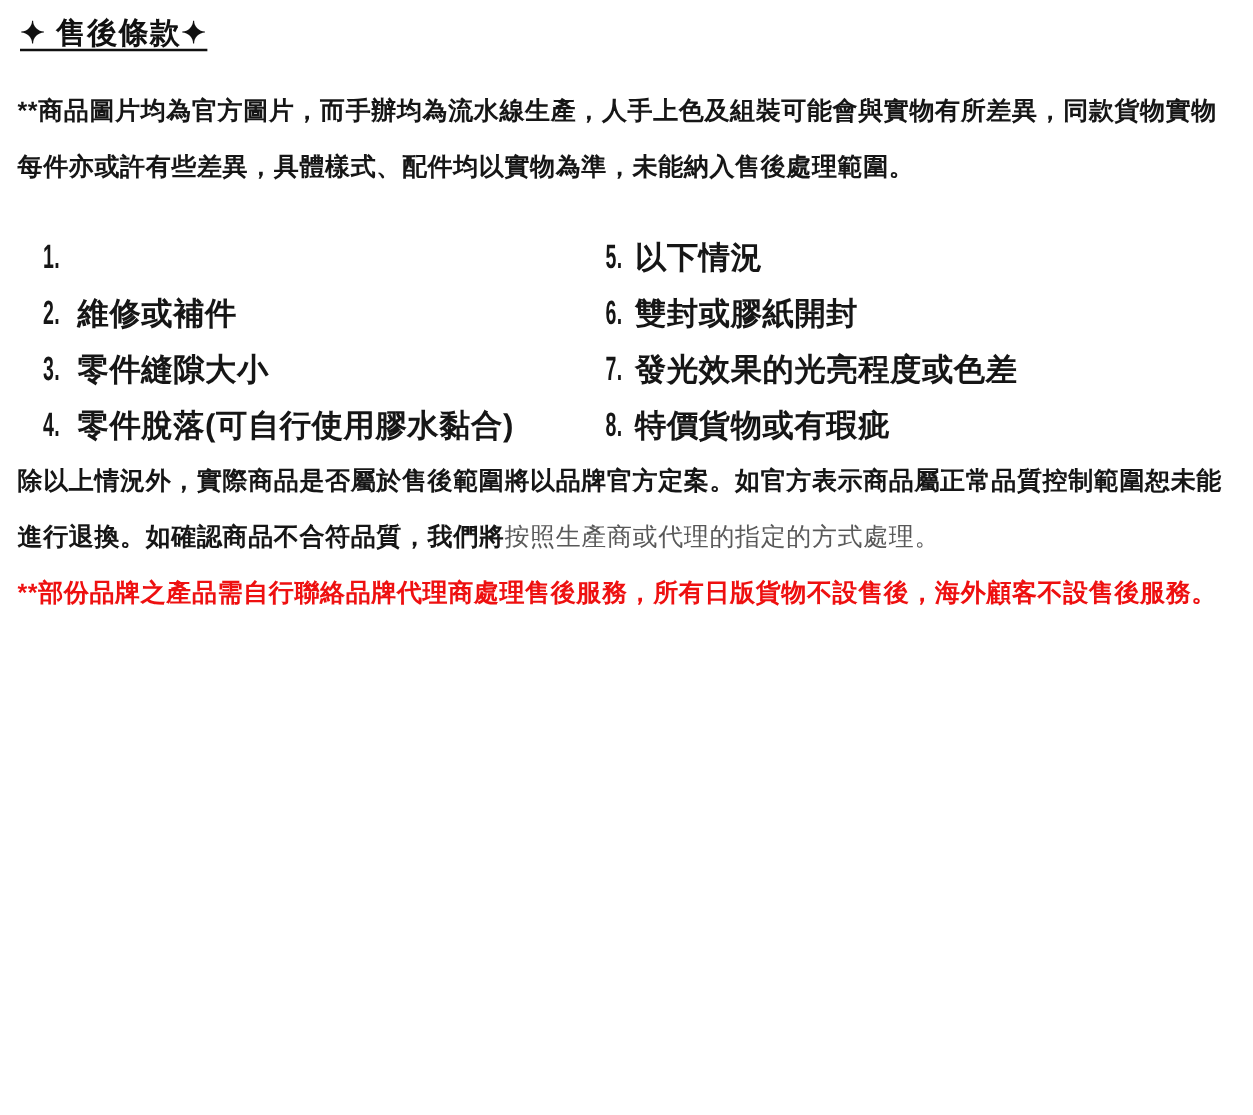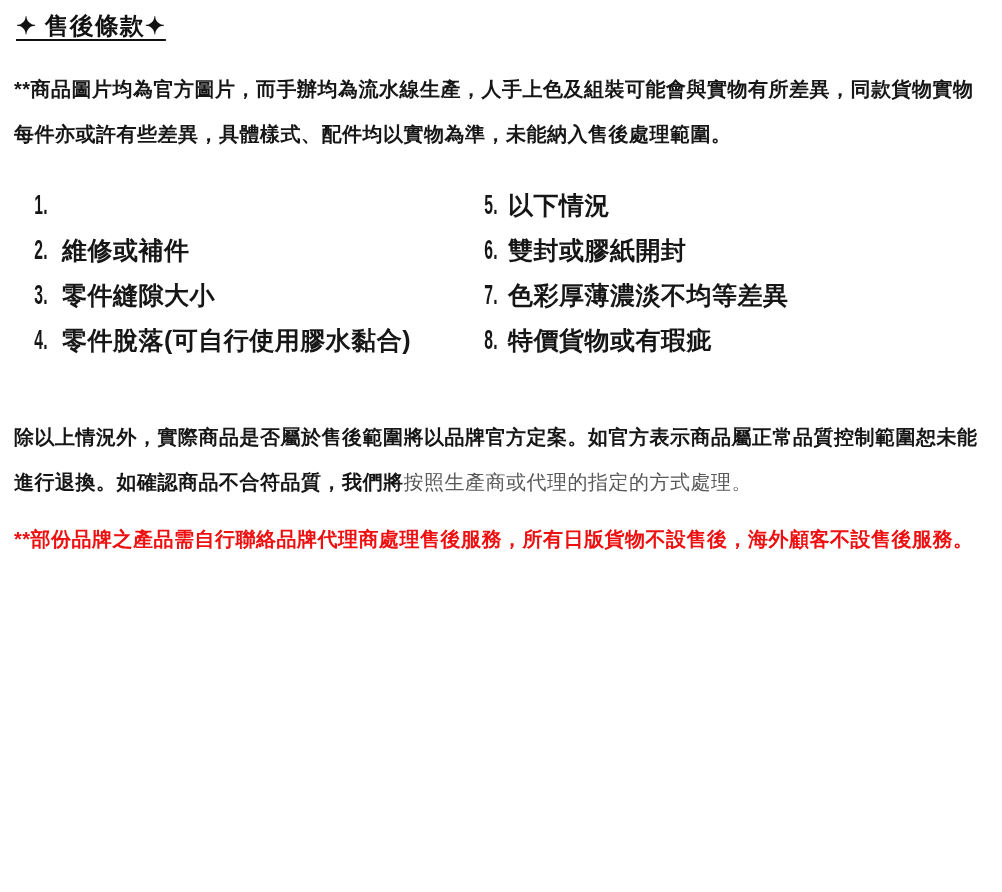--- a/index.html
+++ b/index.html
@@ -70,24 +70,24 @@
     min-width: 34px;
     text-align: right;
     margin-right: 14px;
     font-weight: 700;
     transform: scaleX(0.58);
     transform-origin: 100% 50%;
     font-size: 27px;
   }
   .col-right .excl-num { min-width: 26px; margin-right: 10px; }
 
-  .ruling { margin-top: 52px; }
+  .ruling { }
   .muted { color: #595959; font-weight: 400; }
 
-  .red-para { margin-top: 12px; color: #ee1010; }
+  .red-para { margin-top: 0; color: #ee1010; }
 
   .gray-para { margin-top: 16px; color: #4d4d4d; }
   .gray-para .arrow-fill { fill: #4d4d4d; }
   .arrow-fill { fill: #1a1a1a; }
 </style>
 </head>
 <body>
 
 <div class="doc">
 
@@ -115,21 +115,21 @@
     <div class="excl-item col-right">
         <span class="excl-num">5.</span>
         <span>以下情況</span>
       </div>
     <div class="excl-item col-right">
         <span class="excl-num">6.</span>
         <span>雙封或膠紙開封</span>
       </div>
     <div class="excl-item col-right">
         <span class="excl-num">7.</span>
-        <span>色彩厚薄濃淡不均等差異</span>
+        <span>發光效果的光亮程度或色差</span>
       </div>
     <div class="excl-item col-right">
         <span class="excl-num">8.</span>
         <span>特價貨物或有瑕疵</span>
       </div>
   </div>
 
   <p class="ruling">
     <span>除以上情況外，實際商品是否屬於售後範圍將以品牌官方定案。如官方表示商品屬正常品質控制範圍恕未能進行退換。如確認商品不合符品質，我們將</span><span class="muted">按照生產商或代理的指定的方式處理。</span>
   </p>

